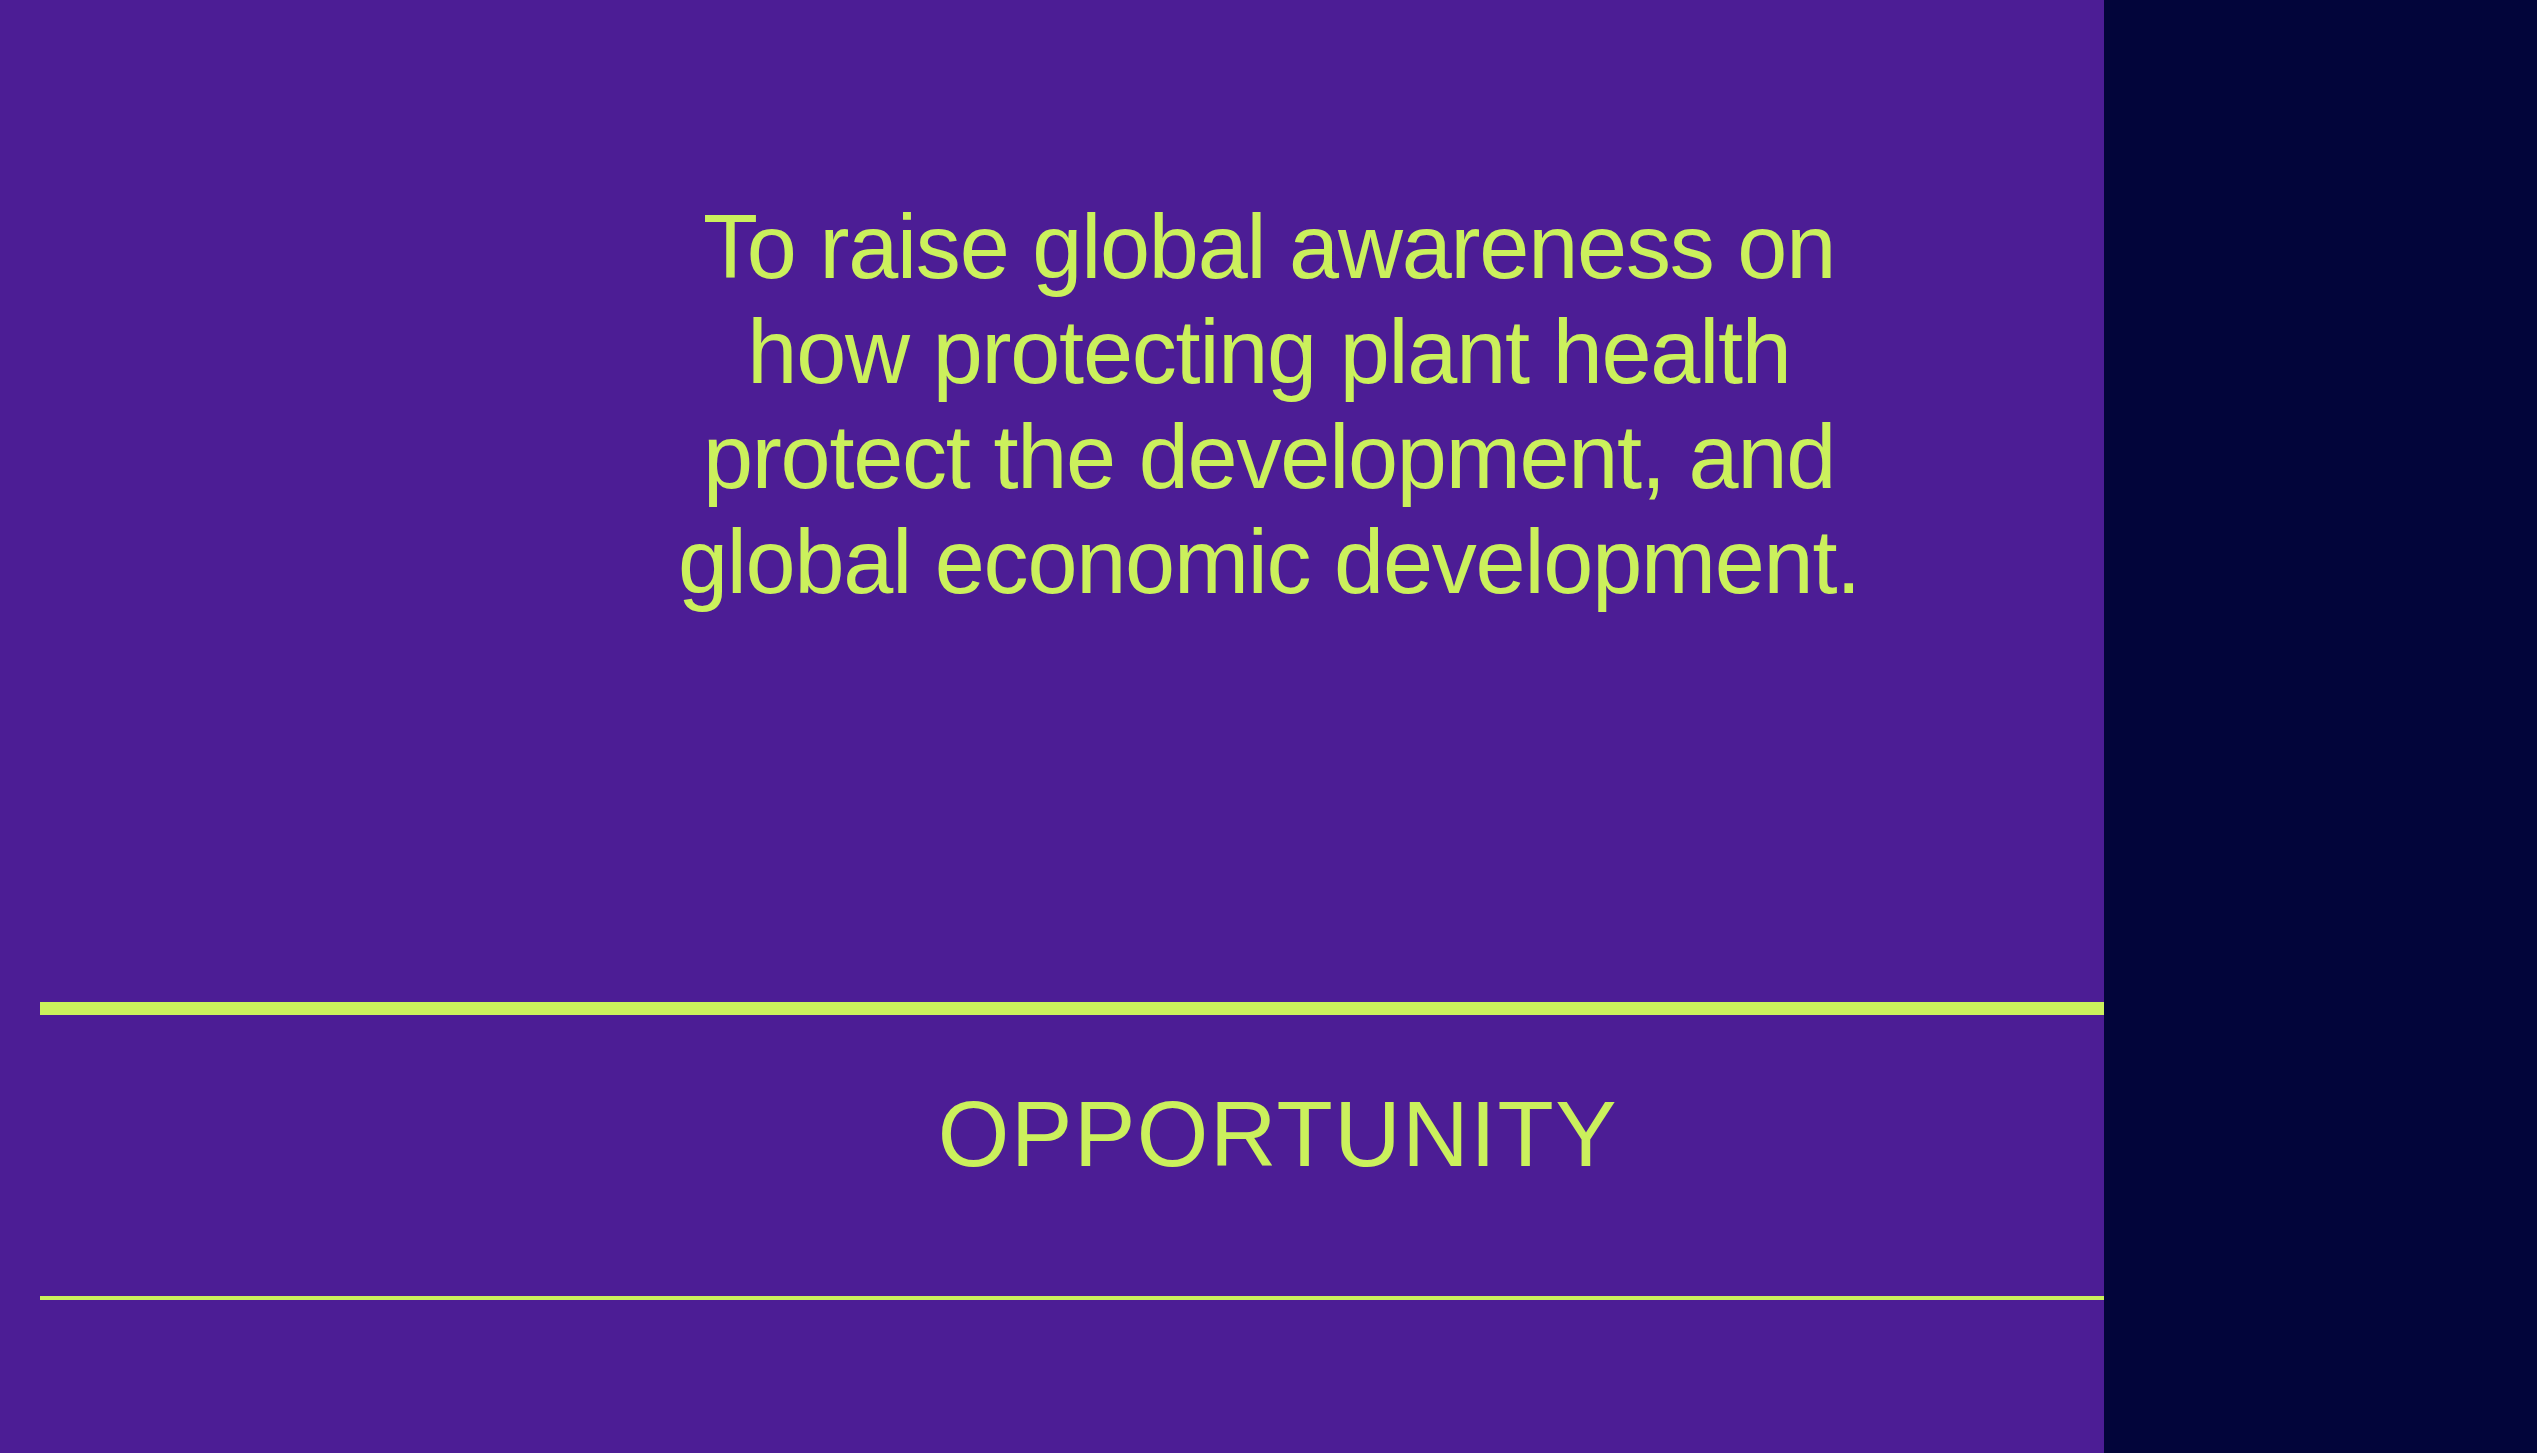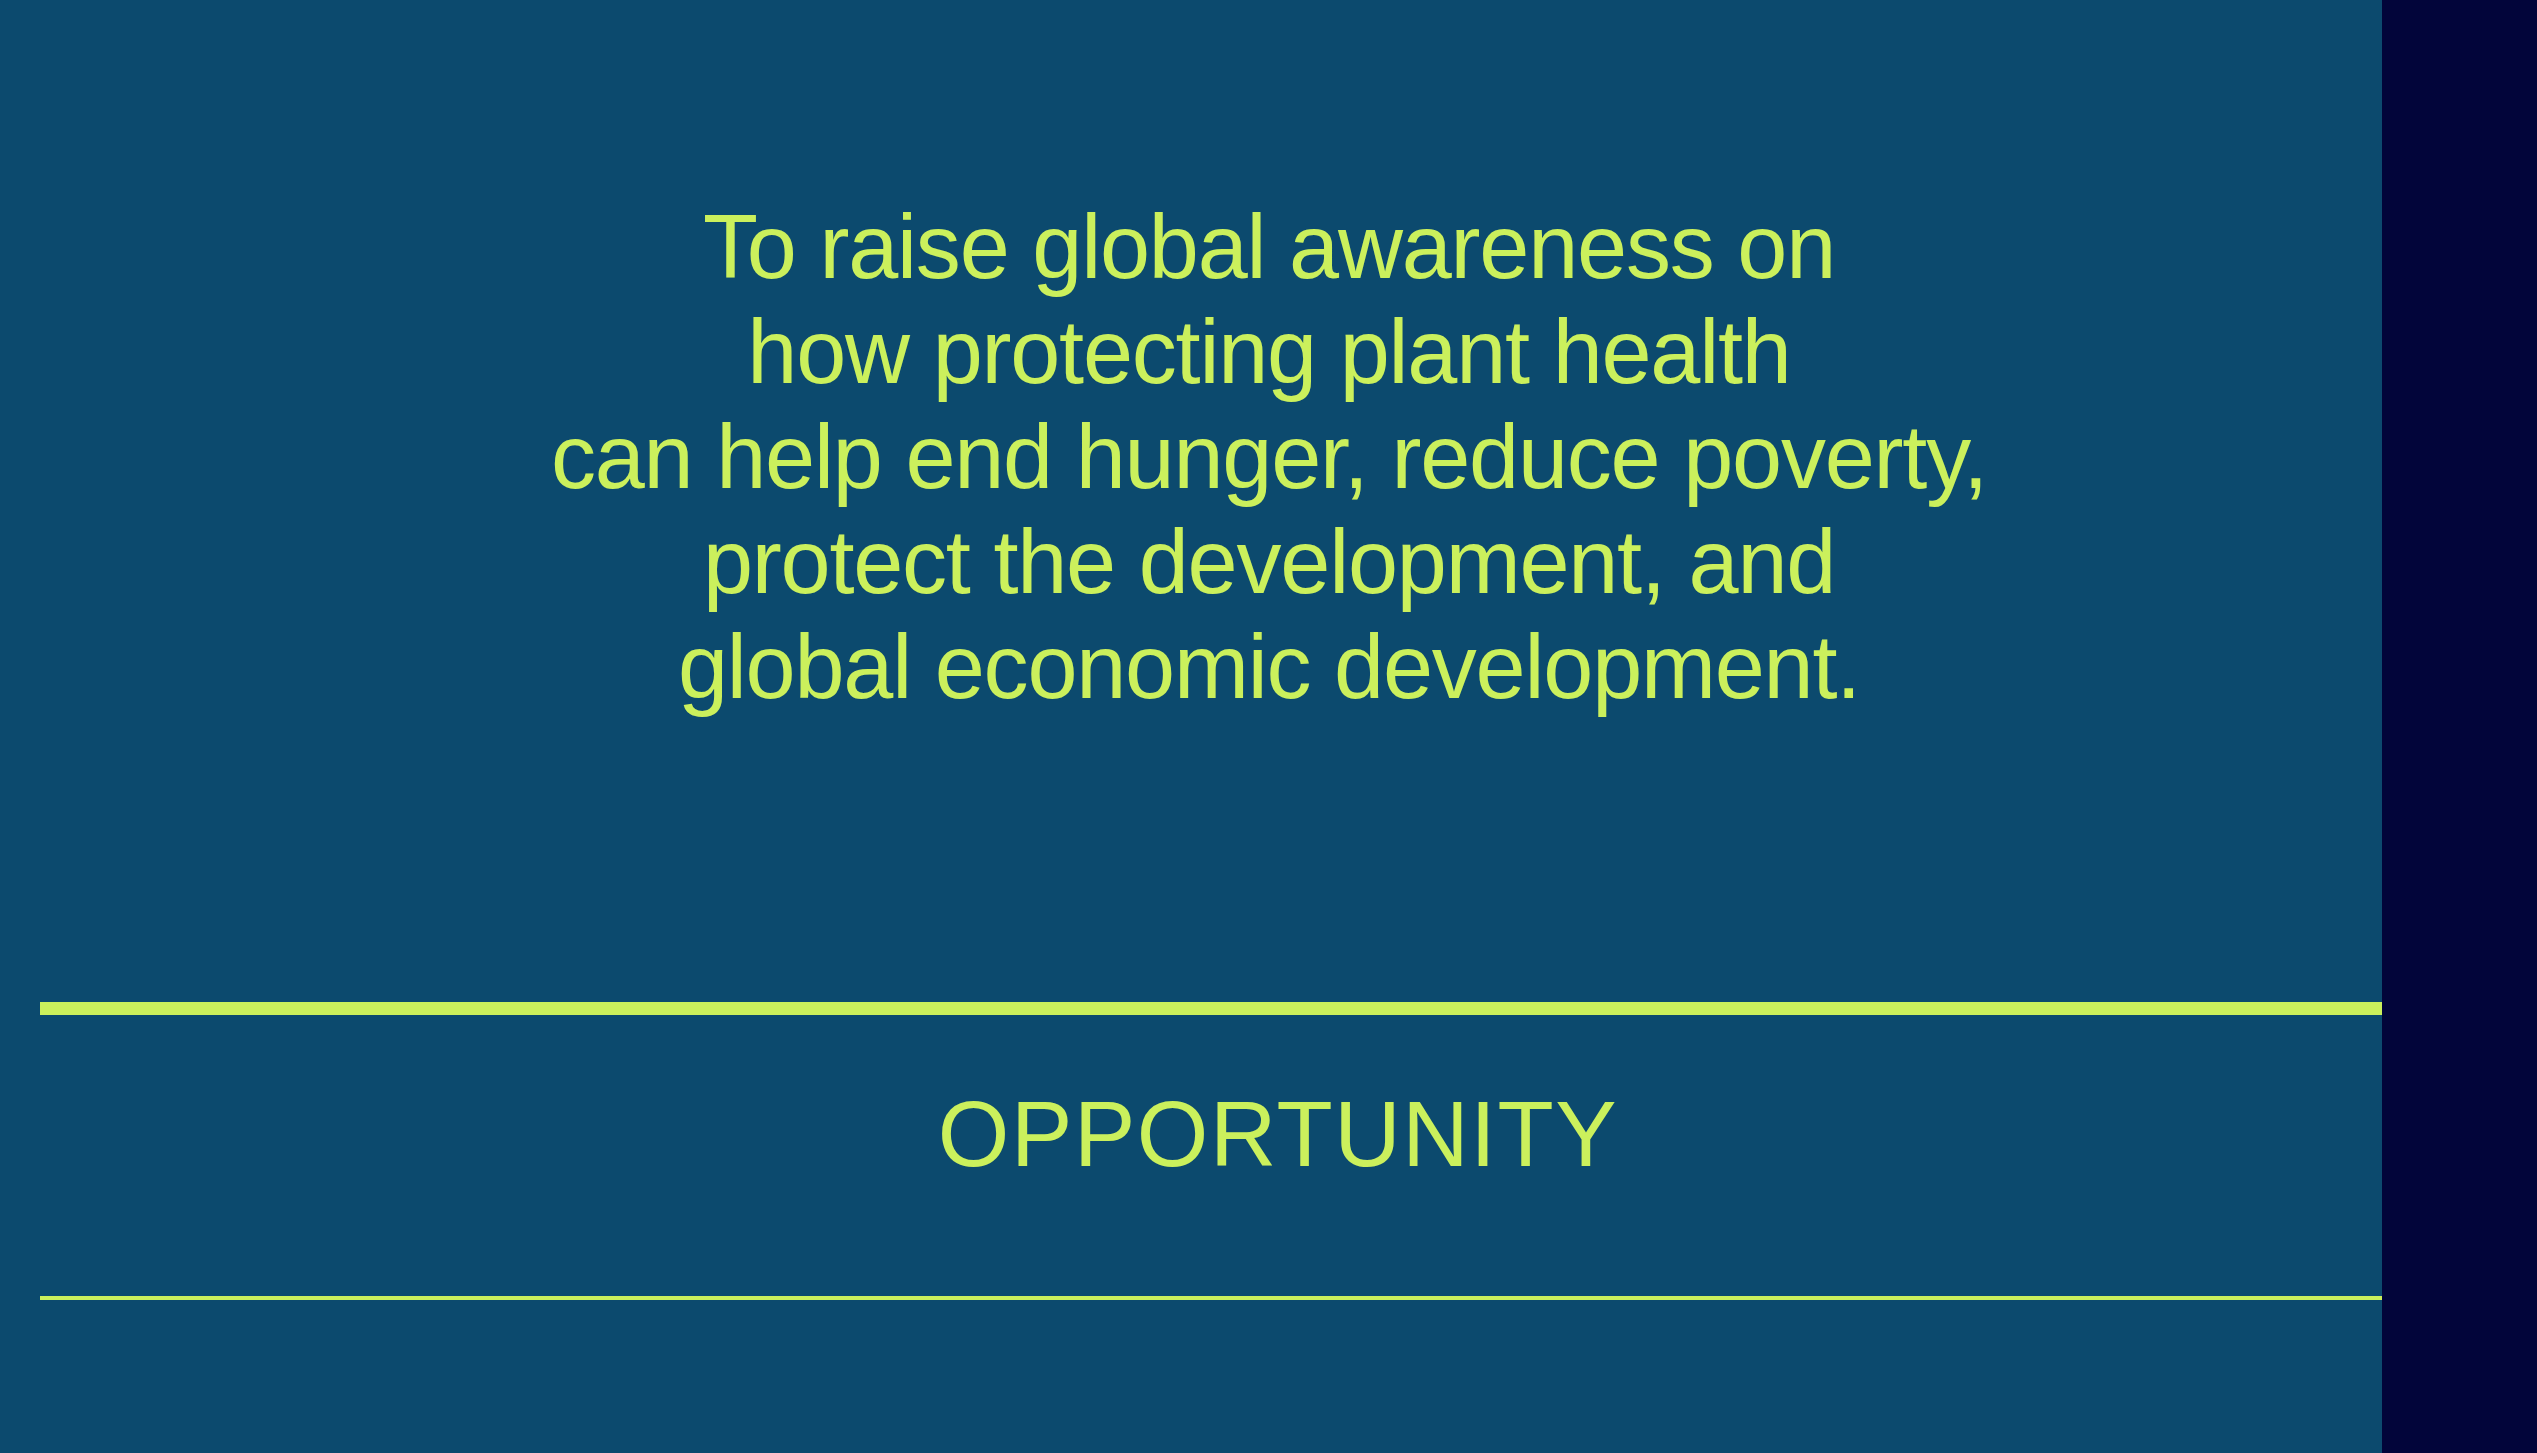--- a/index.html
+++ b/index.html
@@ -7,23 +7,23 @@
     padding: 0;
   }
 
   body {
     background: #02053a;
     font-family: "Liberation Sans", sans-serif;
   }
 
   #slide {
     position: relative;
-    width: 2382px;
+    width: 2104px;
     height: 1453px;
-    background: #0c4a6e;
+    background: #4c1d95;
     overflow: hidden;
   }
 
   
   #statement {
     position: absolute;
     left: 0;
     top: 195px;
     width: 2538px;
     text-align: center;
@@ -77,21 +77,20 @@
   }
 </style>
 </head>
 <body>
 
 <div id="slide">
 
   <div id="statement">
     <span class="line">To raise global awareness on</span>
     <span class="line">how protecting plant health</span>
-    <span class="line">can help end hunger, reduce poverty,</span>
     <span class="line">protect the development, and</span>
     <span class="line">global economic development.</span>
   </div>
 
   <div class="rule" id="rule-top"></div>
 
   <div id="section-label">OPPORTUNITY</div>
 
   <div class="rule" id="rule-bottom"></div>
 

